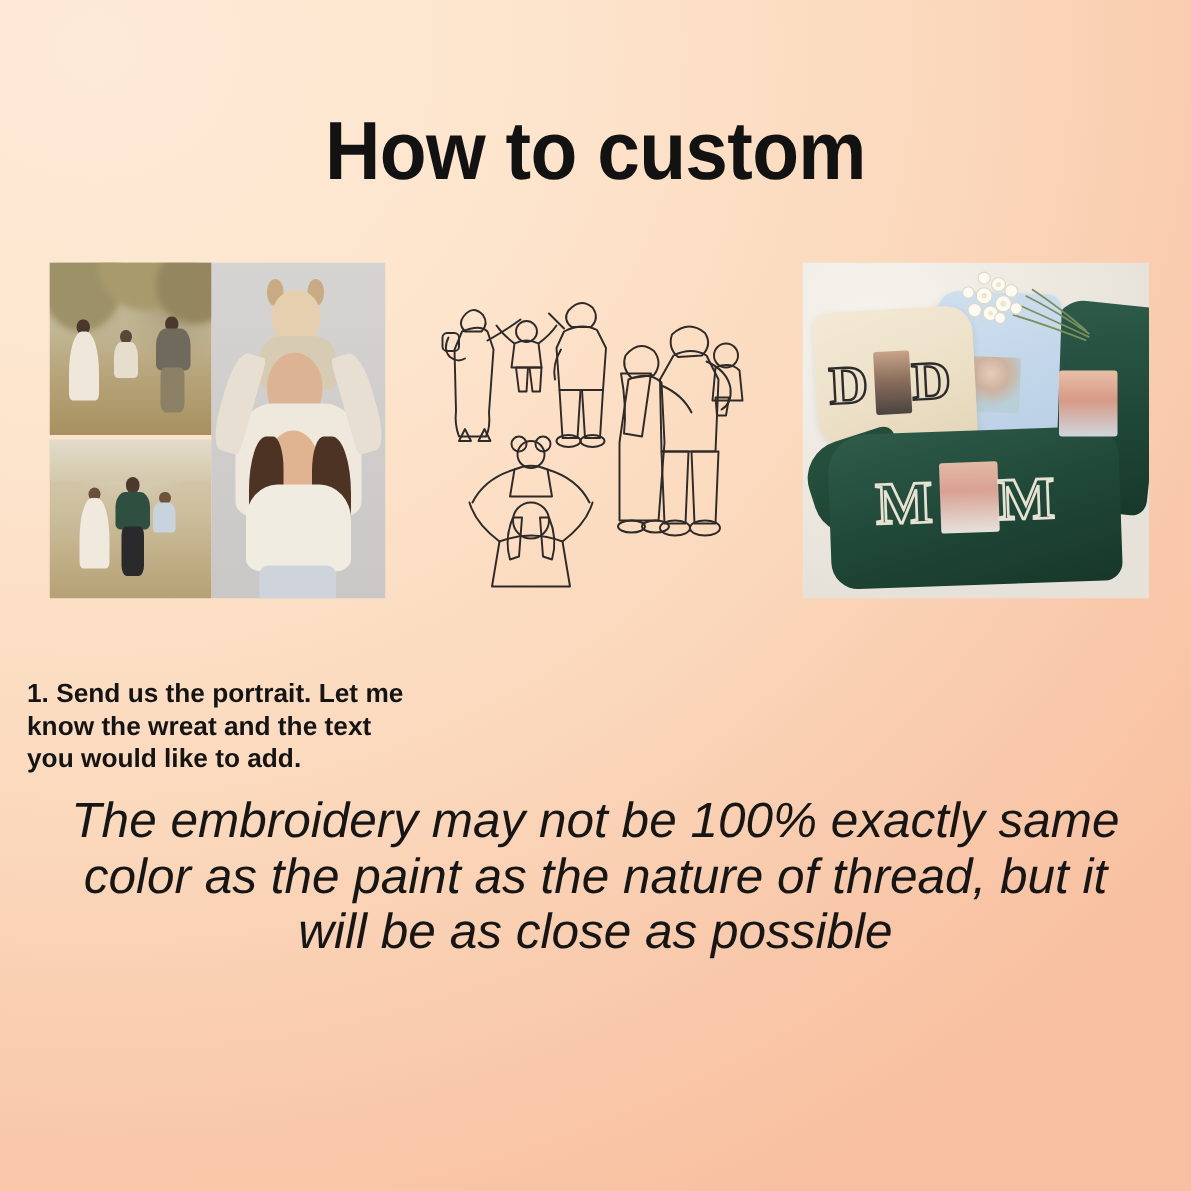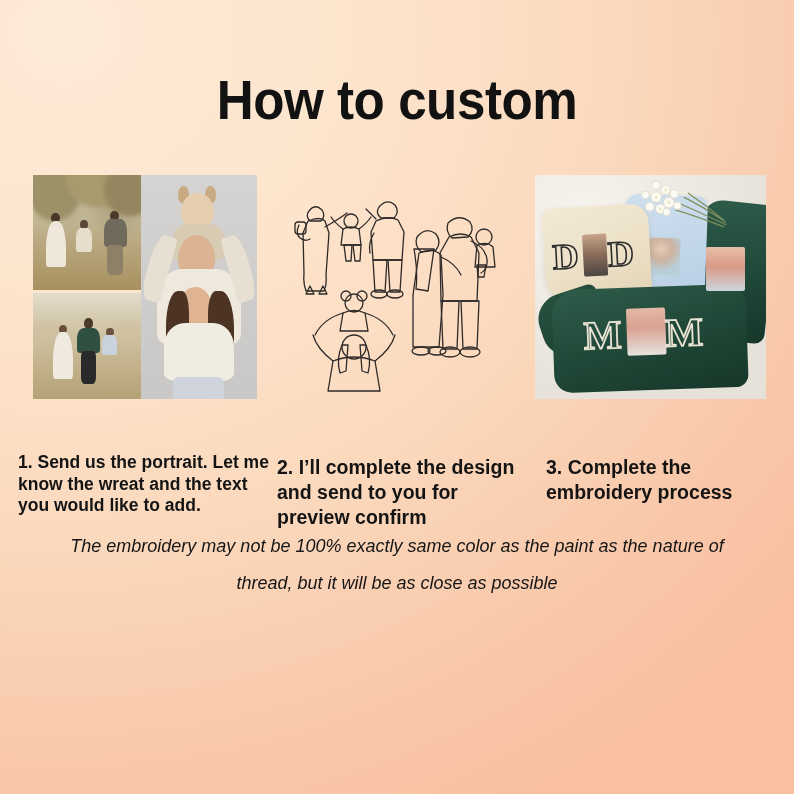--- a/index.html
+++ b/index.html
@@ -188,21 +188,21 @@
   .note {
     position: absolute;
     left: 45px;
     width: 704px;
     text-align: center;
     font-family: "Liberation Sans", sans-serif;
     font-style: italic;
     font-weight: 400;
     color: #161616;
   }
-  #note-1 { top: 528px; font-size: 18px; line-height: 37px; }
+  #note-1 { top: 528px; font-size: 33px; line-height: 37px; }
   #note-2 { top: 650px; font-size: 26px; line-height: 39px; }
 </style>
 </head>
 <body>
 
 <div id="poster">
 
   <div id="title">How to custom</div>
 
   <div class="panel" id="panel-1">
@@ -384,18 +384,16 @@
         <circle cx="30" cy="25" r="1.8"></circle>
           <circle cx="22" cy="31" r="1.5"></circle>
       </g>
     </svg>
 
     <div class="emb-portrait" style="left:74%;top:32%;width:17%;height:20%;
                 background:linear-gradient(180deg,#e9bfa8 0%,#d79a86 45%,#cfd6de 100%);"></div>
   </div>
 
   <div class="caption" id="caption-1">1. Send us the portrait. Let me know the wreat and the text you would like to add.</div>
-  <div class="caption" id="caption-2">2. I’ll complete the design and send to you for preview confirm</div>
-  <div class="caption" id="caption-3">3. Complete the embroidery process</div>
 
   <div class="note" id="note-1">The embroidery may not be 100% exactly same color as the paint as the nature of thread, but it will be as close as possible</div>
 
 </div>
 
 </body></html>

